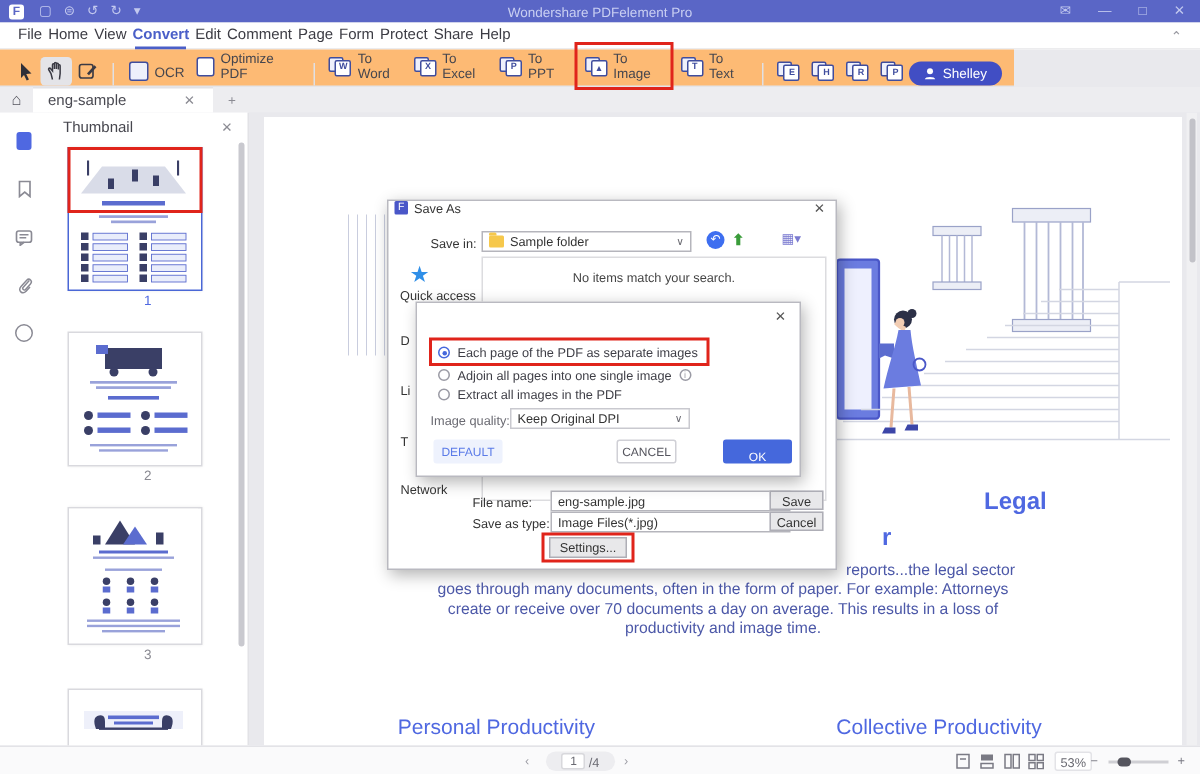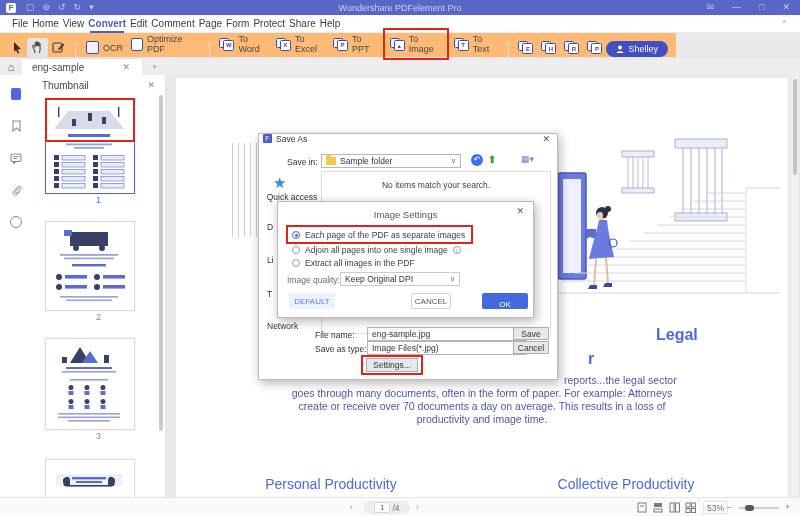--- a/index.html
+++ b/index.html
@@ -493,21 +493,20 @@
         <span>Cancel</span>
       </div>
 
     <div class="winbtn" style="left:107px;top:224px;width:52px;height:14px">
       <span>Settings...</span>
       <span class="redbox" style="inset:-4px -6px"></span>
     </div>
   </div>
 
   <div class="dlg" style="left:277px;top:201px;width:255px;height:115px;z-index:30">
-    <div style="text-align:center;font-size:9.5px;color:#55555e;margin-top:7px">Image Settings</div>
     <span class="dlg-x abs" style="right:6px;top:4px">✕</span>
 
     <div class="isrow" style="left:14px;top:28px">
       <span class="radio on"></span>
       <span>Each page of the PDF as separate images</span>
       <span class="redbox" style="inset:-5px -8px -4px -6px"></span>
     </div>
     <div class="isrow" style="left:14px;top:43px">
       <span class="radio"></span>
       <span>Adjoin all pages into one single image</span>

